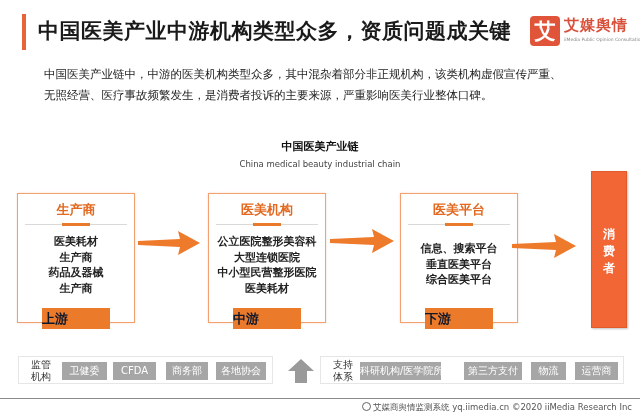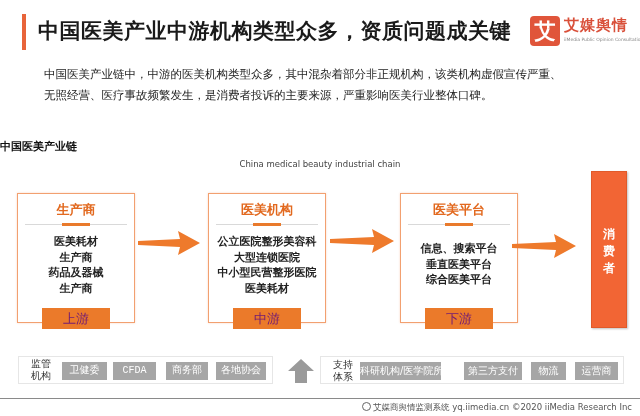--- a/index.html
+++ b/index.html
@@ -9,29 +9,29 @@
   .title-bar { position: absolute; left: 22px; top: 14px; width: 4px; height: 36px; background: #e8643a; }
   .title { position: absolute; left: 38px; top: 17px; font-size: 21px; font-weight: bold; color: #1a1a1a; letter-spacing: 0.5px; white-space: nowrap; }
 
   .logo { position: absolute; left: 530px; top: 16px; width: 105px; height: 34px; }
   .logo-box { position: absolute; left: 0; top: 0; width: 30px; height: 30px; background: #e0553a; border-radius: 4px; color: #fff; font-size: 21px; font-weight: bold; text-align: center; line-height: 30px; }
   .logo-name { position: absolute; left: 34px; top: 0; font-size: 15px; font-weight: bold; color: #d9503a; letter-spacing: 1px; white-space: nowrap; }
   .logo-sub { position: absolute; left: 34px; top: 21px; font-size: 4.5px; color: #888; white-space: nowrap; }
 
   .desc { position: absolute; left: 44px; top: 64px; width: 560px; font-size: 11.5px; line-height: 21px; color: #222; }
 
-  .chain-title { position: absolute; left: 0; width: 640px; top: 139px; font-size: 11px; font-weight: bold; color: #111; }
+  .chain-title { position: absolute; left: 0; width: 640px; top: 139px; text-align: center; font-size: 11px; font-weight: bold; color: #111; }
   .chain-sub { position: absolute; left: 0; width: 640px; top: 159px; text-align: center; font-size: 8.5px; color: #444; }
 
   .card { position: absolute; top: 193px; width: 118px; height: 130px; border: 1.5px solid #f2a070; background: #fff; box-shadow: 0 0 2px rgba(242,160,112,0.4); }
   .card-head { position: absolute; left: 0; top: 7px; width: 100%; text-align: center; font-size: 13px; font-weight: bold; color: #e2691f; }
   .card-rule { position: absolute; left: 7px; right: 7px; top: 30px; height: 1px; background: #d9d9d9; }
   .card-rule-accent { position: absolute; left: 50%; margin-left: -14px; top: 29px; width: 28px; height: 3px; background: #e97a2c; }
   .card-body { position: absolute; left: 0; top: 40px; width: 100%; text-align: center; font-size: 11px; line-height: 15.5px; font-weight: bold; color: #222; }
-  .card-tag { position: absolute; bottom: -7px; left: 50%; margin-left: -34px; width: 68px; height: 21px; background: #eb7a2a; color: #701a75; text-align: center; line-height: 21px; font-size: 13px; font-weight: normal; }
+  .card-tag { position: absolute; bottom: -7px; left: 50%; margin-left: -34px; width: 68px; height: 21px; background: #eb7a2a; color: #0f172a; text-align: left; line-height: 21px; font-size: 13px; font-weight: bold; }
 
   .arrow { position: absolute; }
 
   .consumer { position: absolute; left: 591px; top: 171px; width: 36px; height: 157px; background: #f26534; border: 1px solid #e05a2a; box-shadow: 1px 1px 2px rgba(0,0,0,0.25); }
   .consumer-text { position: absolute; left: 0; top: 54px; width: 100%; text-align: center; color: #fff; font-size: 12px; line-height: 17px; font-weight: bold; }
 
   .panel { position: absolute; top: 356px; height: 28px; border: 1px solid #e6e6e6; background: #fff; }
   .panel-label { position: absolute; top: 2px; font-size: 10px; line-height: 12px; color: #333; text-align: center; }
   .chip { position: absolute; top: 5px; height: 18px; background: #a6a6a6; color: #fff; font-size: 10px; line-height: 18px; text-align: center; white-space: nowrap; }
 
@@ -112,21 +112,21 @@
 </svg>
 
 <div class="consumer">
   <div class="consumer-text">
     <div>消</div>
     <div>费</div>
     <div>者</div>
   </div>
 </div>
 
-<div class="panel" style="left:18px; width:255px;font-family:Liberation Mono, monospace;">
+<div class="panel" style="left:18px; width:255px;">
   <div class="panel-label" style="left:10px; width:24px;">
     <div>监管</div>
     <div>机构</div>
   </div>
   <div class="chip" style="left:43px; width:45px;">卫健委</div>
   <div class="chip" style="left:94px; width:43px;">CFDA</div>
   <div class="chip" style="left:147px; width:42px;">商务部</div>
   <div class="chip" style="left:197px; width:50px;">各地协会</div>
 </div>
 

